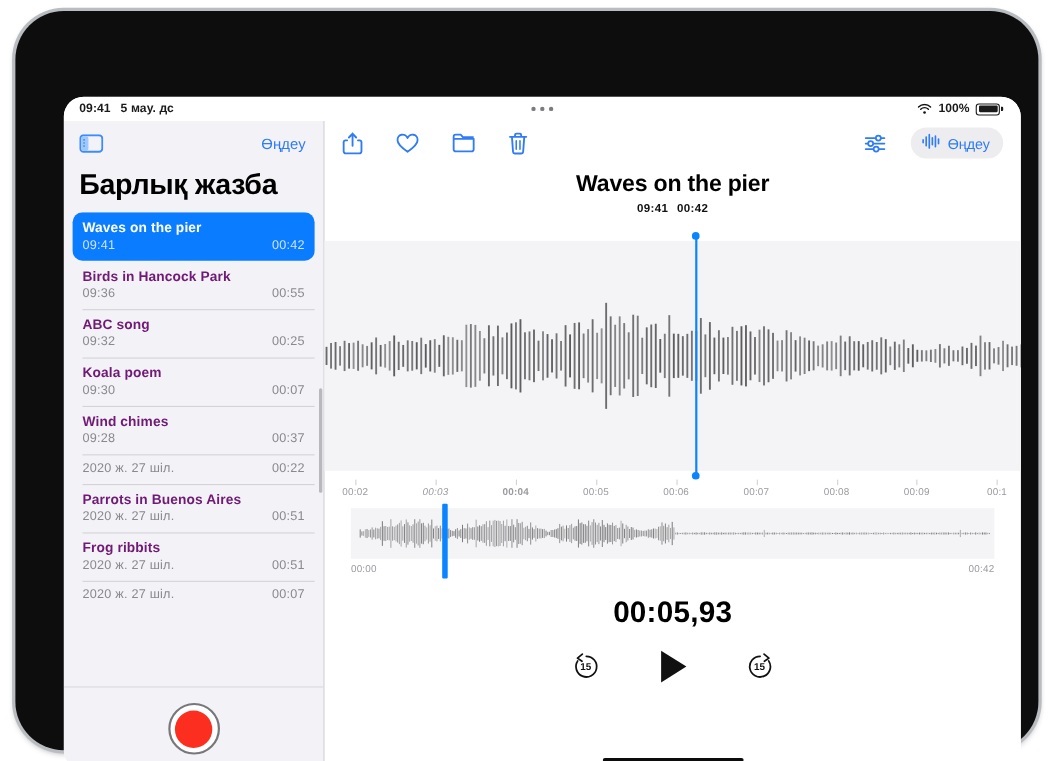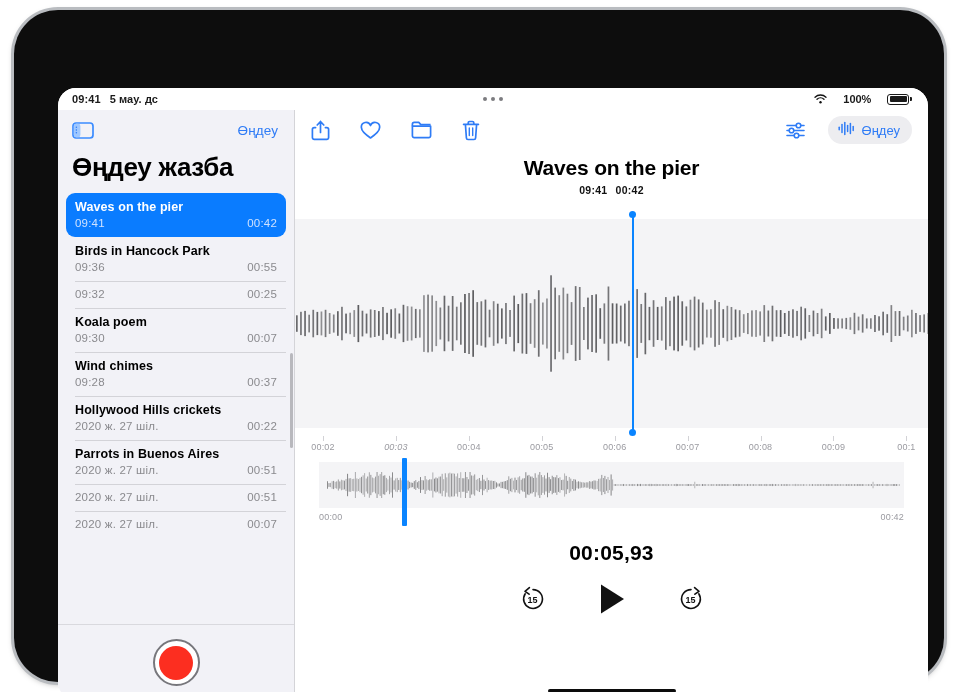--- a/index.html
+++ b/index.html
@@ -38,21 +38,21 @@
   }
   .sb-left{ display:flex; gap:9px; align-items:center; letter-spacing:.1px;}
   .sb-date{ font-weight:bold; }
   .sb-center{
     position:absolute; left:0; right:0; top:0; height:22px;
     display:flex; align-items:center; justify-content:center;
     pointer-events:none;
   }
   .dots{ display:flex; gap:4px; }
   .dots i{ width:4px;height:4px;border-radius:50%;background:#7c7c80;display:block;}
-  .sb-right{ margin-left:auto; display:flex; align-items:center; gap:16px; }
+  .sb-right{ margin-left:auto; display:flex; align-items:center; gap:6px; }
   .wifi{ position:relative; width:13px; height:10px; }
   .batt-wrap{ display:flex; align-items:center; gap:1px;}
   .batt{
     width:22px;height:11px;border:1.3px solid #1a1a1a;border-radius:3px;
     padding:1.4px; display:block;
   }
   .batt>i{display:block;height:100%;width:100%;background:#1a1a1a;border-radius:1px;}
   .batt-cap{width:1.6px;height:4px;background:#1a1a1a;border-radius:0 1px 1px 0;}
 
   
@@ -88,21 +88,21 @@
     padding:7px 9px 8px 9px;
     border-radius:9px;
   }
   .rec-row + .rec-row::before{
     content:""; position:absolute; left:9px; right:0; top:0;
     height:0.5px; background:#d3d3d8;
   }
   .rec-row.selected{ background:#0a7cff; }
   .rec-row.selected + .rec-row::before{ background:transparent; }
   .rec-title{
-    font-size:12.5px; font-weight:bold; color:#000000;
+    font-size:12.5px; font-weight:bold; color:#701a75;
     letter-spacing:.1px; margin-bottom:3px;
   }
   .rec-meta{
     display:flex; justify-content:space-between;
     font-size:11.5px; color:#8a8a8e; letter-spacing:.2px;
   }
   .rec-row.selected .rec-title{ color:#fff; }
   .rec-row.selected .rec-meta{ color:#cfe2ff; }
   #sidebar-scrollbar{
     position:absolute; right:1.5px; top:160px;
@@ -195,21 +195,21 @@
     position:absolute; top:-4px; bottom:-4px; width:5px;
     background:#0a84ff; border-radius:1px; left:14.2%;
   }
   #overview-times{
     display:flex; justify-content:space-between;
     font-size:9px; color:#9a9aa0; padding-top:4px; letter-spacing:.2px;
   }
 
   
   #timer{
-    text-align:center; font-size:21px; font-weight:bold;
+    text-align:center; font-size:27px; font-weight:bold;
     color:#000; margin-top:19px; letter-spacing:.2px;
   }
   #transport{
     margin-top:17px; display:flex; align-items:center; justify-content:center;
     gap:48px;
   }
   .skip-btn{ position:relative; width:28px;height:28px; }
   .skip-num{
     position:absolute; left:0; right:0; top:50%; transform:translateY(-45%);
     text-align:center; font-size:9px; font-weight:bold; color:#111;
@@ -266,72 +266,73 @@
               <rect x="1" y="1" width="20" height="15" rx="3" fill="none" stroke="#3b8cff" stroke-width="1.7"></rect>
               <rect x="1.8" y="1.8" width="6.6" height="13.4" rx="2.2" fill="#9fc8ff"></rect>
               <circle cx="4.4" cy="5.2" r="0.75" fill="#2f7cf6"></circle>
               <circle cx="4.4" cy="8" r="0.75" fill="#2f7cf6"></circle>
               <circle cx="4.4" cy="10.8" r="0.75" fill="#2f7cf6"></circle>
             </svg>
           </span>
           <span id="sidebar-edit">Өңдеу</span>
         </div>
 
-        <div id="sidebar-title">Өңдеу жазба</div>
+        <div id="sidebar-title">Барлық жазба</div>
 
         <div id="recordings-list">
           <div class="rec-row selected">
               <div class="rec-title">Waves on the pier</div>
               <div class="rec-meta">
                 <span>09:41</span>
                 <span>00:42</span>
               </div>
             </div>
             <div class="rec-row">
               <div class="rec-title">Birds in Hancock Park</div>
               <div class="rec-meta">
                 <span>09:36</span>
                 <span>00:55</span>
               </div>
             </div>
             <div class="rec-row">
+              <div class="rec-title">ABC song</div>
               <div class="rec-meta">
                 <span>09:32</span>
                 <span>00:25</span>
               </div>
             </div>
             <div class="rec-row">
               <div class="rec-title">Koala poem</div>
               <div class="rec-meta">
                 <span>09:30</span>
                 <span>00:07</span>
               </div>
             </div>
             <div class="rec-row">
               <div class="rec-title">Wind chimes</div>
               <div class="rec-meta">
                 <span>09:28</span>
                 <span>00:37</span>
               </div>
             </div>
             <div class="rec-row">
-              <div class="rec-title">Hollywood Hills crickets</div>
               <div class="rec-meta">
                 <span>2020 ж. 27 шіл.</span>
                 <span>00:22</span>
               </div>
             </div>
             <div class="rec-row">
               <div class="rec-title">Parrots in Buenos Aires</div>
               <div class="rec-meta">
                 <span>2020 ж. 27 шіл.</span>
                 <span>00:51</span>
               </div>
             </div>
             <div class="rec-row">
+              <div class="rec-title">Frog ribbits</div>
               <div class="rec-meta">
                 <span>2020 ж. 27 шіл.</span>
                 <span>00:51</span>
               </div>
             </div>
             <div class="rec-row">
               <div class="rec-meta">
                 <span>2020 ж. 27 шіл.</span>
                 <span>00:07</span>
               </div>
@@ -573,21 +574,21 @@
             </svg>
           <div id="playhead" style="left: 53.2%;"></div>
         </div>
 
         <div id="ruler">
             <div class="tick" style="left: 28px;"></div>
             <div class="tick-label" style="left: 28px;">00:02</div>
             <div class="tick" style="left: 100.925px;"></div>
             <div class="tick-label" style="left: 100.925px; font-style: italic;">00:03</div>
             <div class="tick" style="left: 173.849px;"></div>
-            <div class="tick-label" style="left: 173.849px;">00:04</div>
+            <div class="tick-label" style="left: 173.849px; font-weight: bold;">00:04</div>
             <div class="tick" style="left: 246.774px;"></div>
             <div class="tick-label" style="left: 246.774px;">00:05</div>
             <div class="tick" style="left: 319.698px;"></div>
             <div class="tick-label" style="left: 319.698px;">00:06</div>
             <div class="tick" style="left: 392.623px;"></div>
             <div class="tick-label" style="left: 392.623px;">00:07</div>
             <div class="tick" style="left: 465.547px;"></div>
             <div class="tick-label" style="left: 465.547px;">00:08</div>
             <div class="tick" style="left: 538.472px;"></div>
             <div class="tick-label" style="left: 538.472px;">00:09</div>

